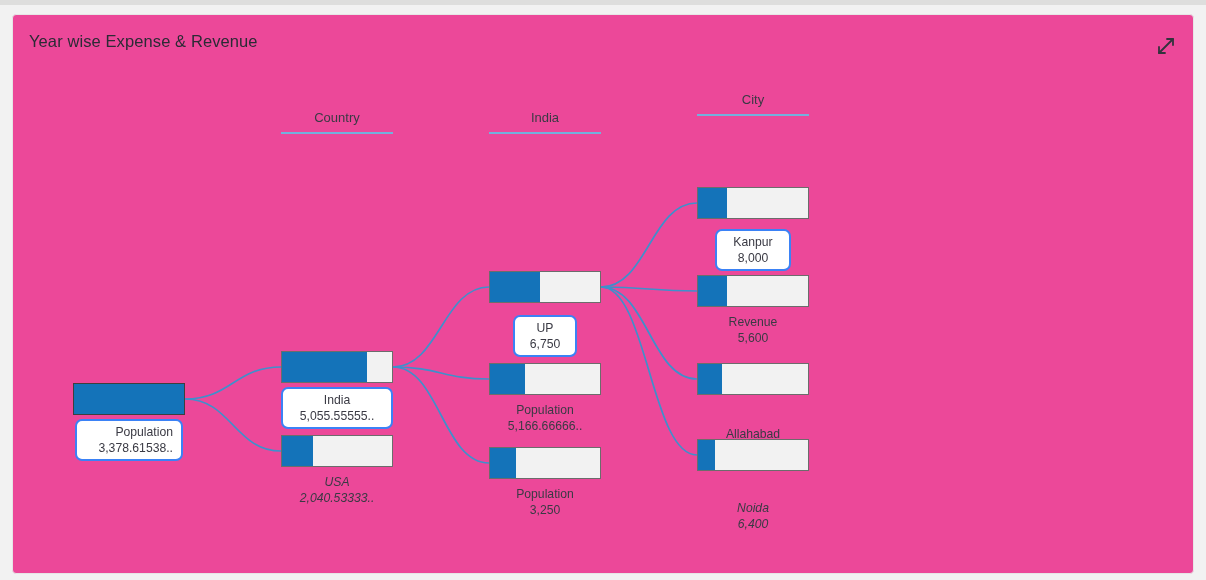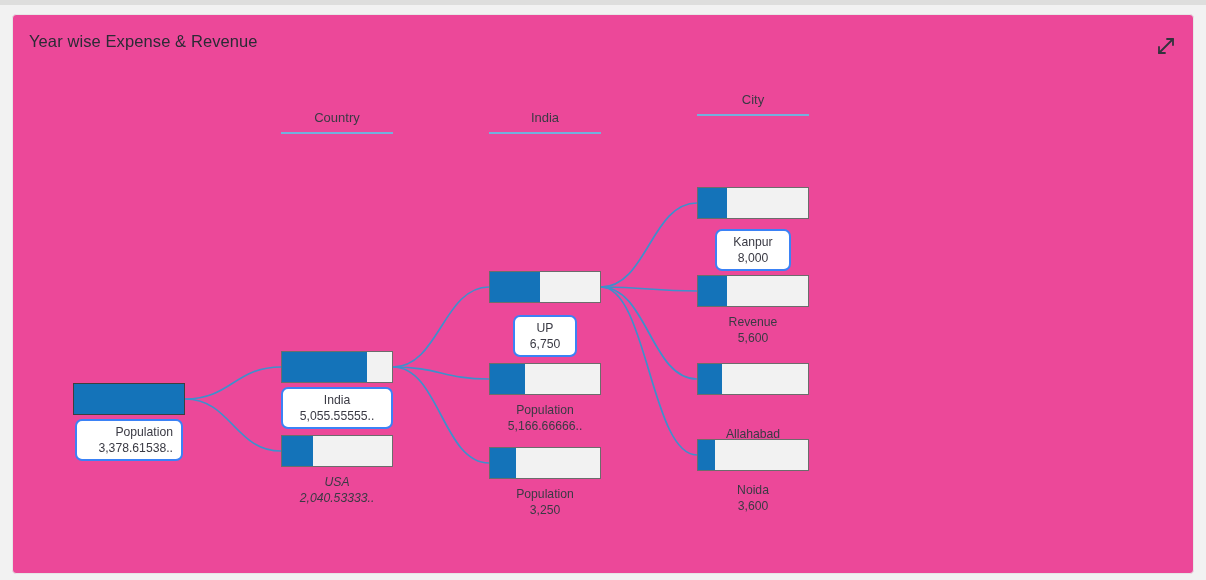--- a/index.html
+++ b/index.html
@@ -272,21 +272,21 @@
         <div class="node-label" style="left:684px; top:384px; width:112px;margin-top:24px;">
           <span class="nm">Allahabad</span>
           <span class="vl">8,800</span>
         </div>
       </div>
 
       <div class="node">
         <div class="bar" style="left:684px; top:424px; width:112px; height:32px;">
           <div class="bar-fill" style="width:15%;"></div>
         </div>
-        <div class="node-label" style="left:684px; top:464px; width:112px;">
+        <div class="node-label" style="left:684px; top:482px; width:112px;font-style:italic;">
           <span class="nm">Noida</span>
-          <span class="vl">3,600</span>
+          <span class="vl">6,400</span>
         </div>
       </div>
 
     </div>
   </div>
 </div>
 
 </body></html>

